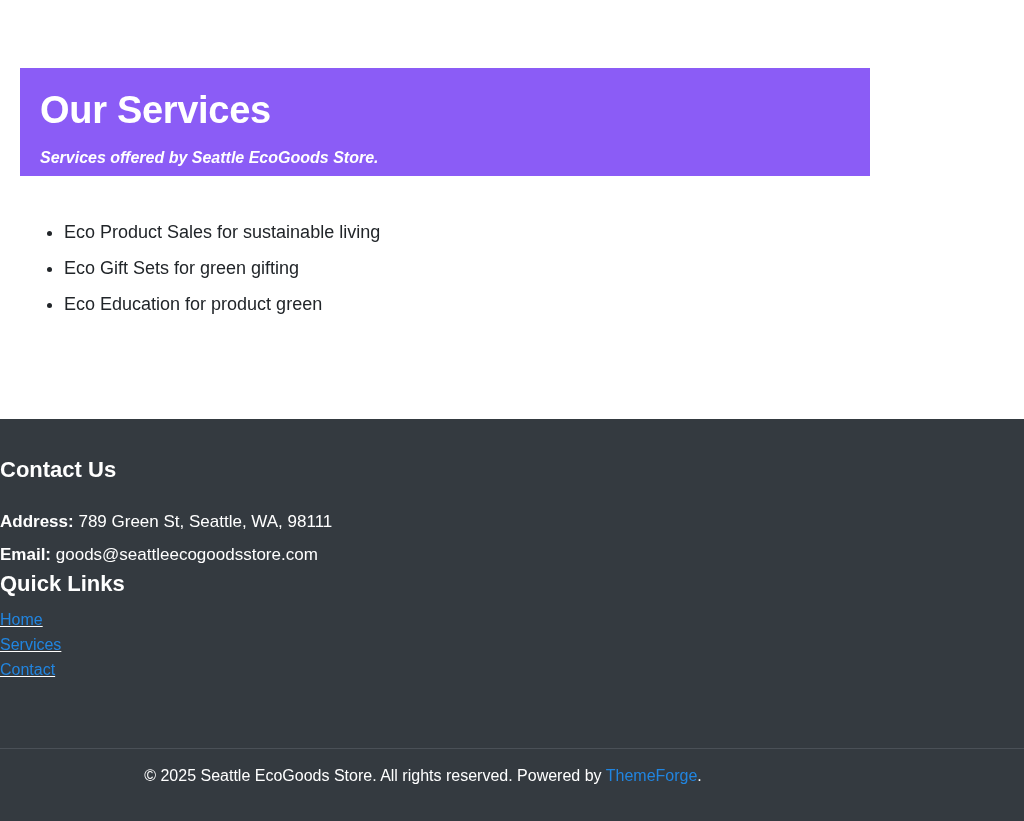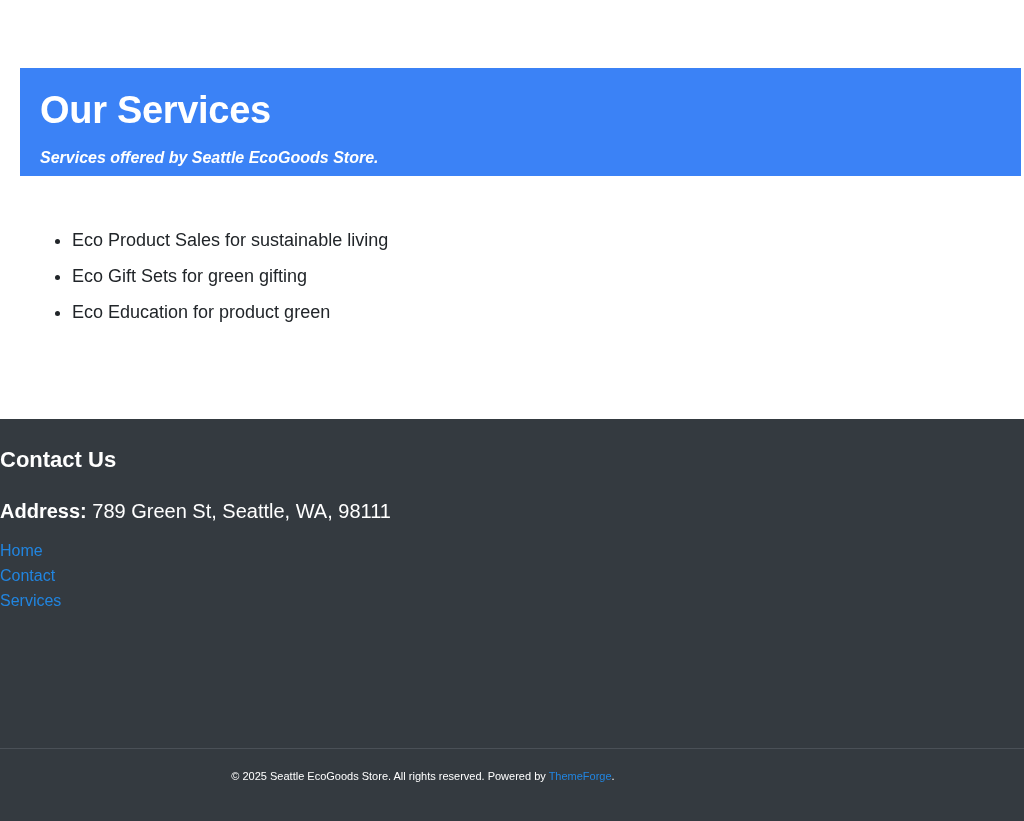--- a/index.html
+++ b/index.html
@@ -17,23 +17,23 @@
     width: 1024px;
     height: 821px;
     overflow: hidden;
   }
 
   
   .hero {
     position: absolute;
     left: 20px;
     top: 68px;
-    width: 1001px;
+    width: 850px;
     height: 108px;
-    background: #3b82f6;
+    background: #8b5cf6;
     color: #ffffff;
     padding: 20px 28px 0 20px;
   }
   .hero-title {
     font-size: 38px;
     line-height: 44px;
     font-weight: bold;
     letter-spacing: -0.3px;
     margin: 0;
     color: #ffffff;
@@ -48,66 +48,67 @@
   }
 
   
   .services {
     position: absolute;
     left: 20px;
     top: 206px;
     width: 984px;
   }
   ul.service-list {
-    margin: 16px;
+    margin: 8px;
     padding-left: 36px;
     list-style: disc;
   }
   ul.service-list li {
     font-size: 18px;
     line-height: 36px;
     color: #212529;
   }
 
   
   .footer {
     position: absolute;
     left: 0;
     top: 419px;
     width: 1024px;
     height: 402px;
     background: #343a40;
     color: #ffffff;
   }
   .footer-inner {
-    padding: 28px 0 0 0;
+    padding: 38px 0 0 0;
   }
   .footer h3 {
     margin: 0;
     font-size: 22px;
     line-height: 26px;
     font-weight: bold;
     color: #ffffff;
   }
   .contact-block {
     margin-top: 22px;
   }
   .contact-line {
-    font-size: 20px;
+    font-size: 17px;
     line-height: 33px;
     color: #ffffff;
   }
   .contact-line .lbl {
     font-weight: bold;
   }
   .quick-links-head {
     margin-top: 21px;
   }
   .links {
     margin-top: 10px;
+    text-decoration: underline;
   }
   .links a {
     display: block;
     font-size: 16px;
     line-height: 25px;
     color: #2185e0;
     text-decoration: none;
   }
   .divider {
     position: absolute;
@@ -116,21 +117,21 @@
     width: 1024px;
     height: 1px;
     background: #4a5057;
   }
   .copyright {
     position: absolute;
     left: 0;
     top: 346px;
     width: 846px;
     text-align: center;
-    font-size: 11px;
+    font-size: 16px;
     line-height: 22px;
     color: #ffffff;
   }
   .copyright a {
     color: #2185e0;
     text-decoration: none;
   }
 </style>
 </head>
 <body>
@@ -152,27 +153,32 @@
 
   <footer class="footer">
     <div class="footer-inner">
       <h3>Contact Us</h3>
 
       <div class="contact-block">
         <div class="contact-line">
           <span class="lbl">Address:</span>
           <span>789 Green St, Seattle, WA, 98111</span>
         </div>
+        <div class="contact-line">
+          <span class="lbl">Email:</span>
+          <span>goods@seattleecogoodsstore.com</span>
+        </div>
       </div>
 
+      <h3 class="quick-links-head">Quick Links</h3>
 
       <nav class="links">
         <a href="#">Home</a>
+        <a href="#">Services</a>
         <a href="#">Contact</a>
-        <a href="#">Services</a>
       </nav>
     </div>
 
     <div class="divider"></div>
 
     <div class="copyright">
       <span>© 2025 Seattle EcoGoods Store. All rights reserved. Powered by </span><a href="#">ThemeForge</a><span>.</span>
     </div>
   </footer>
 

